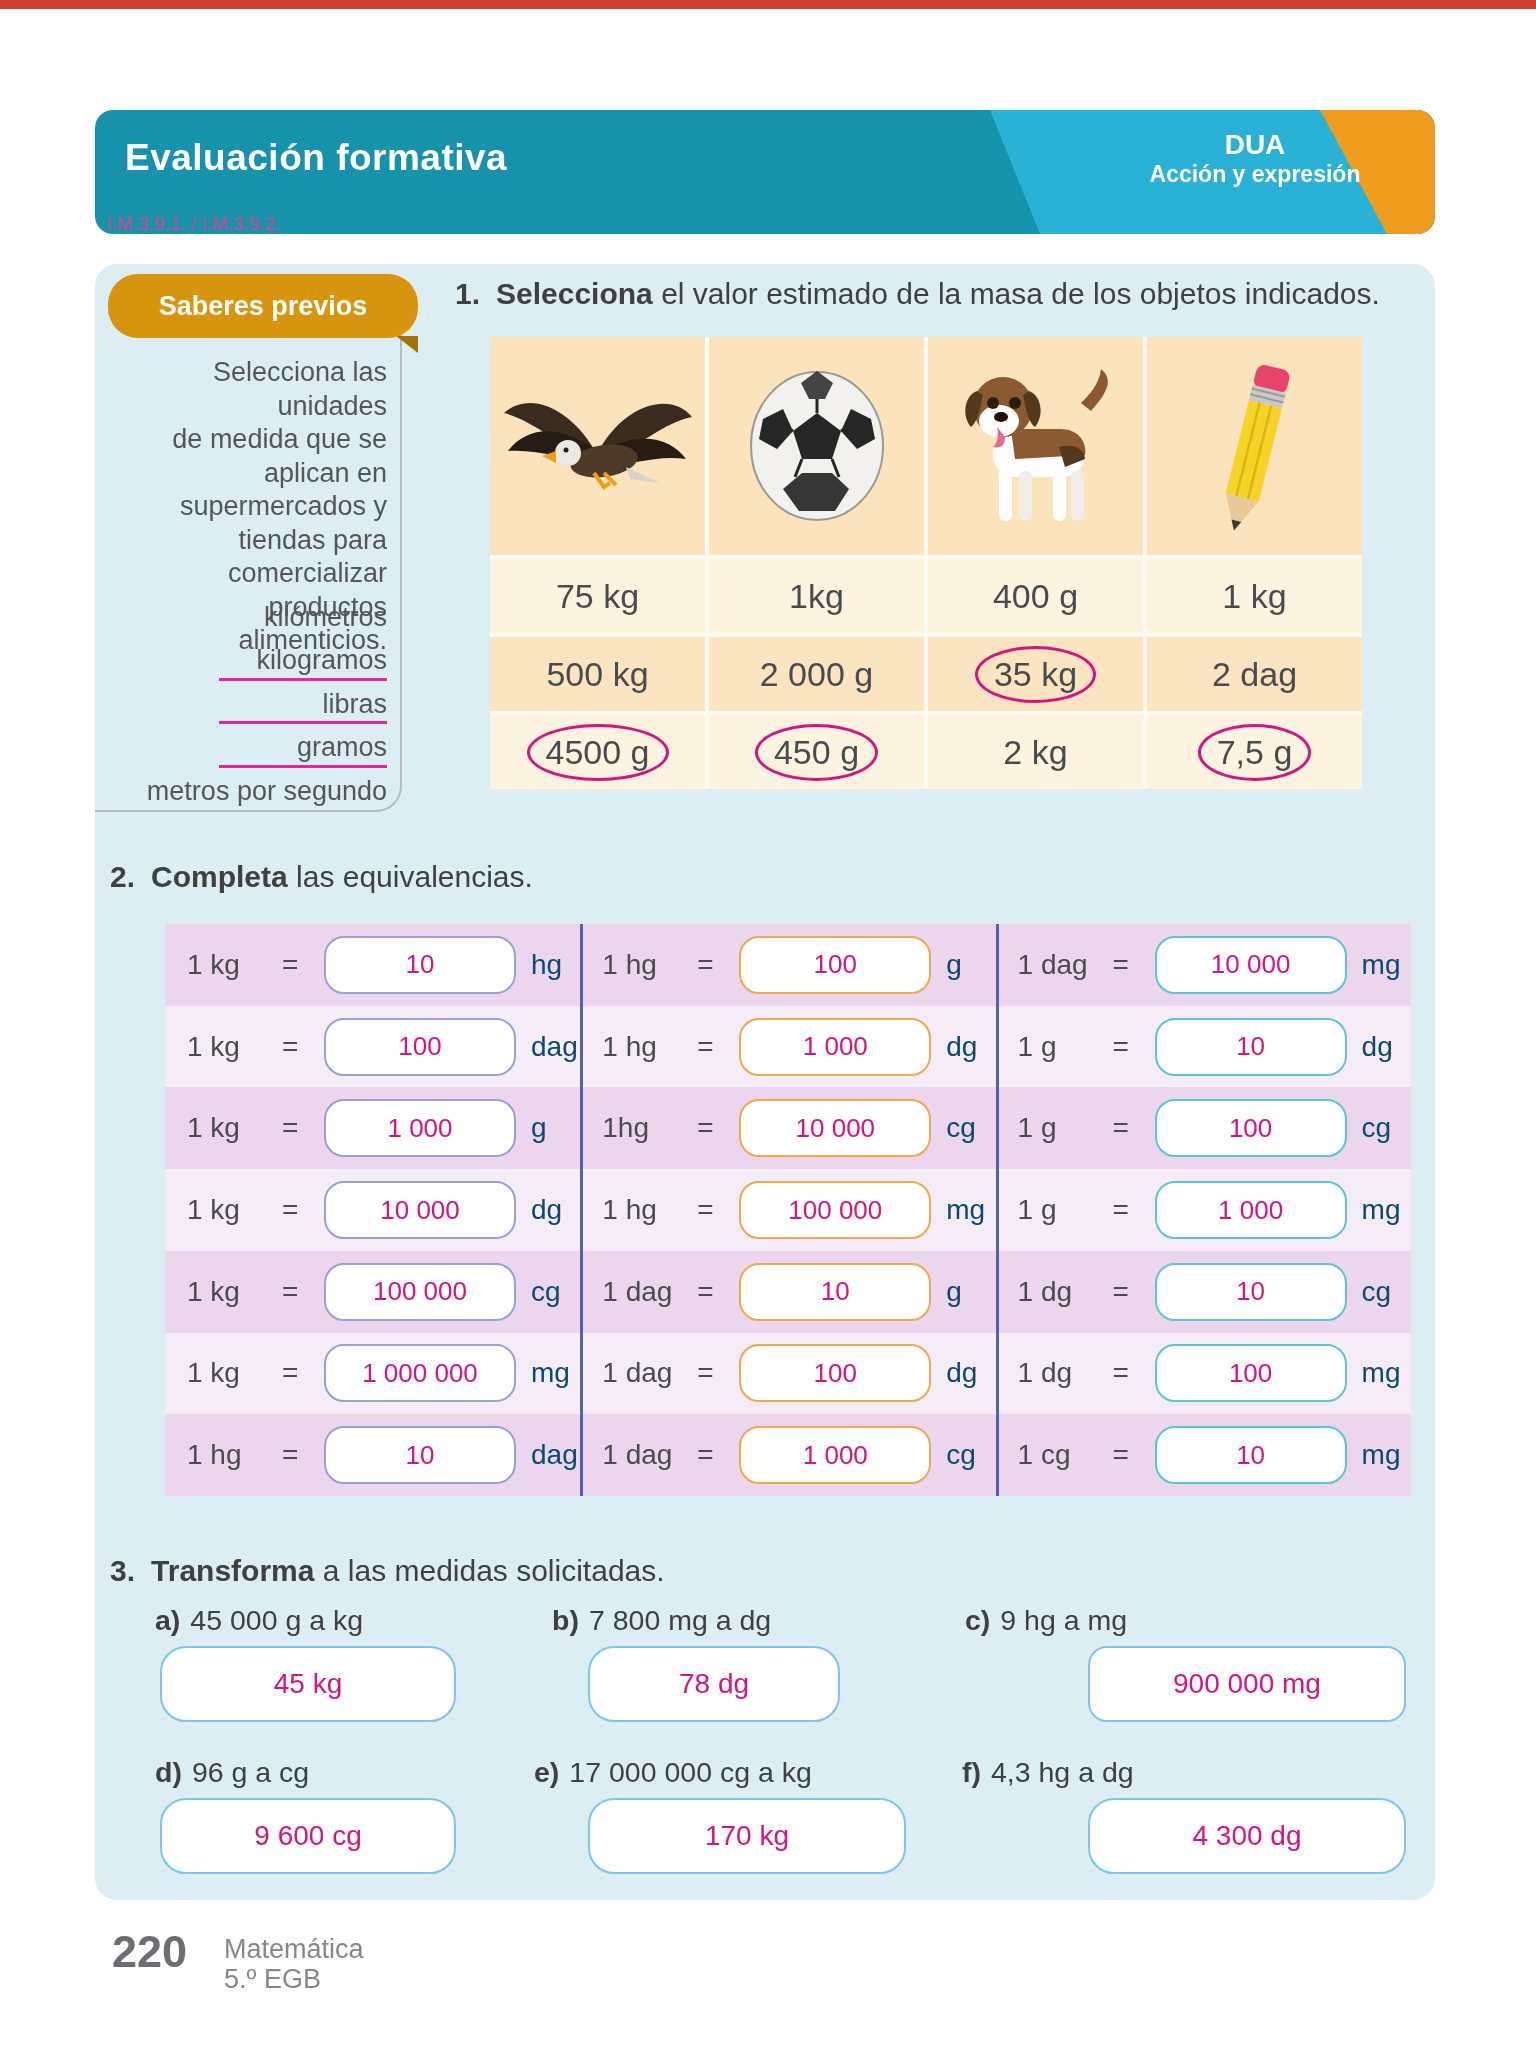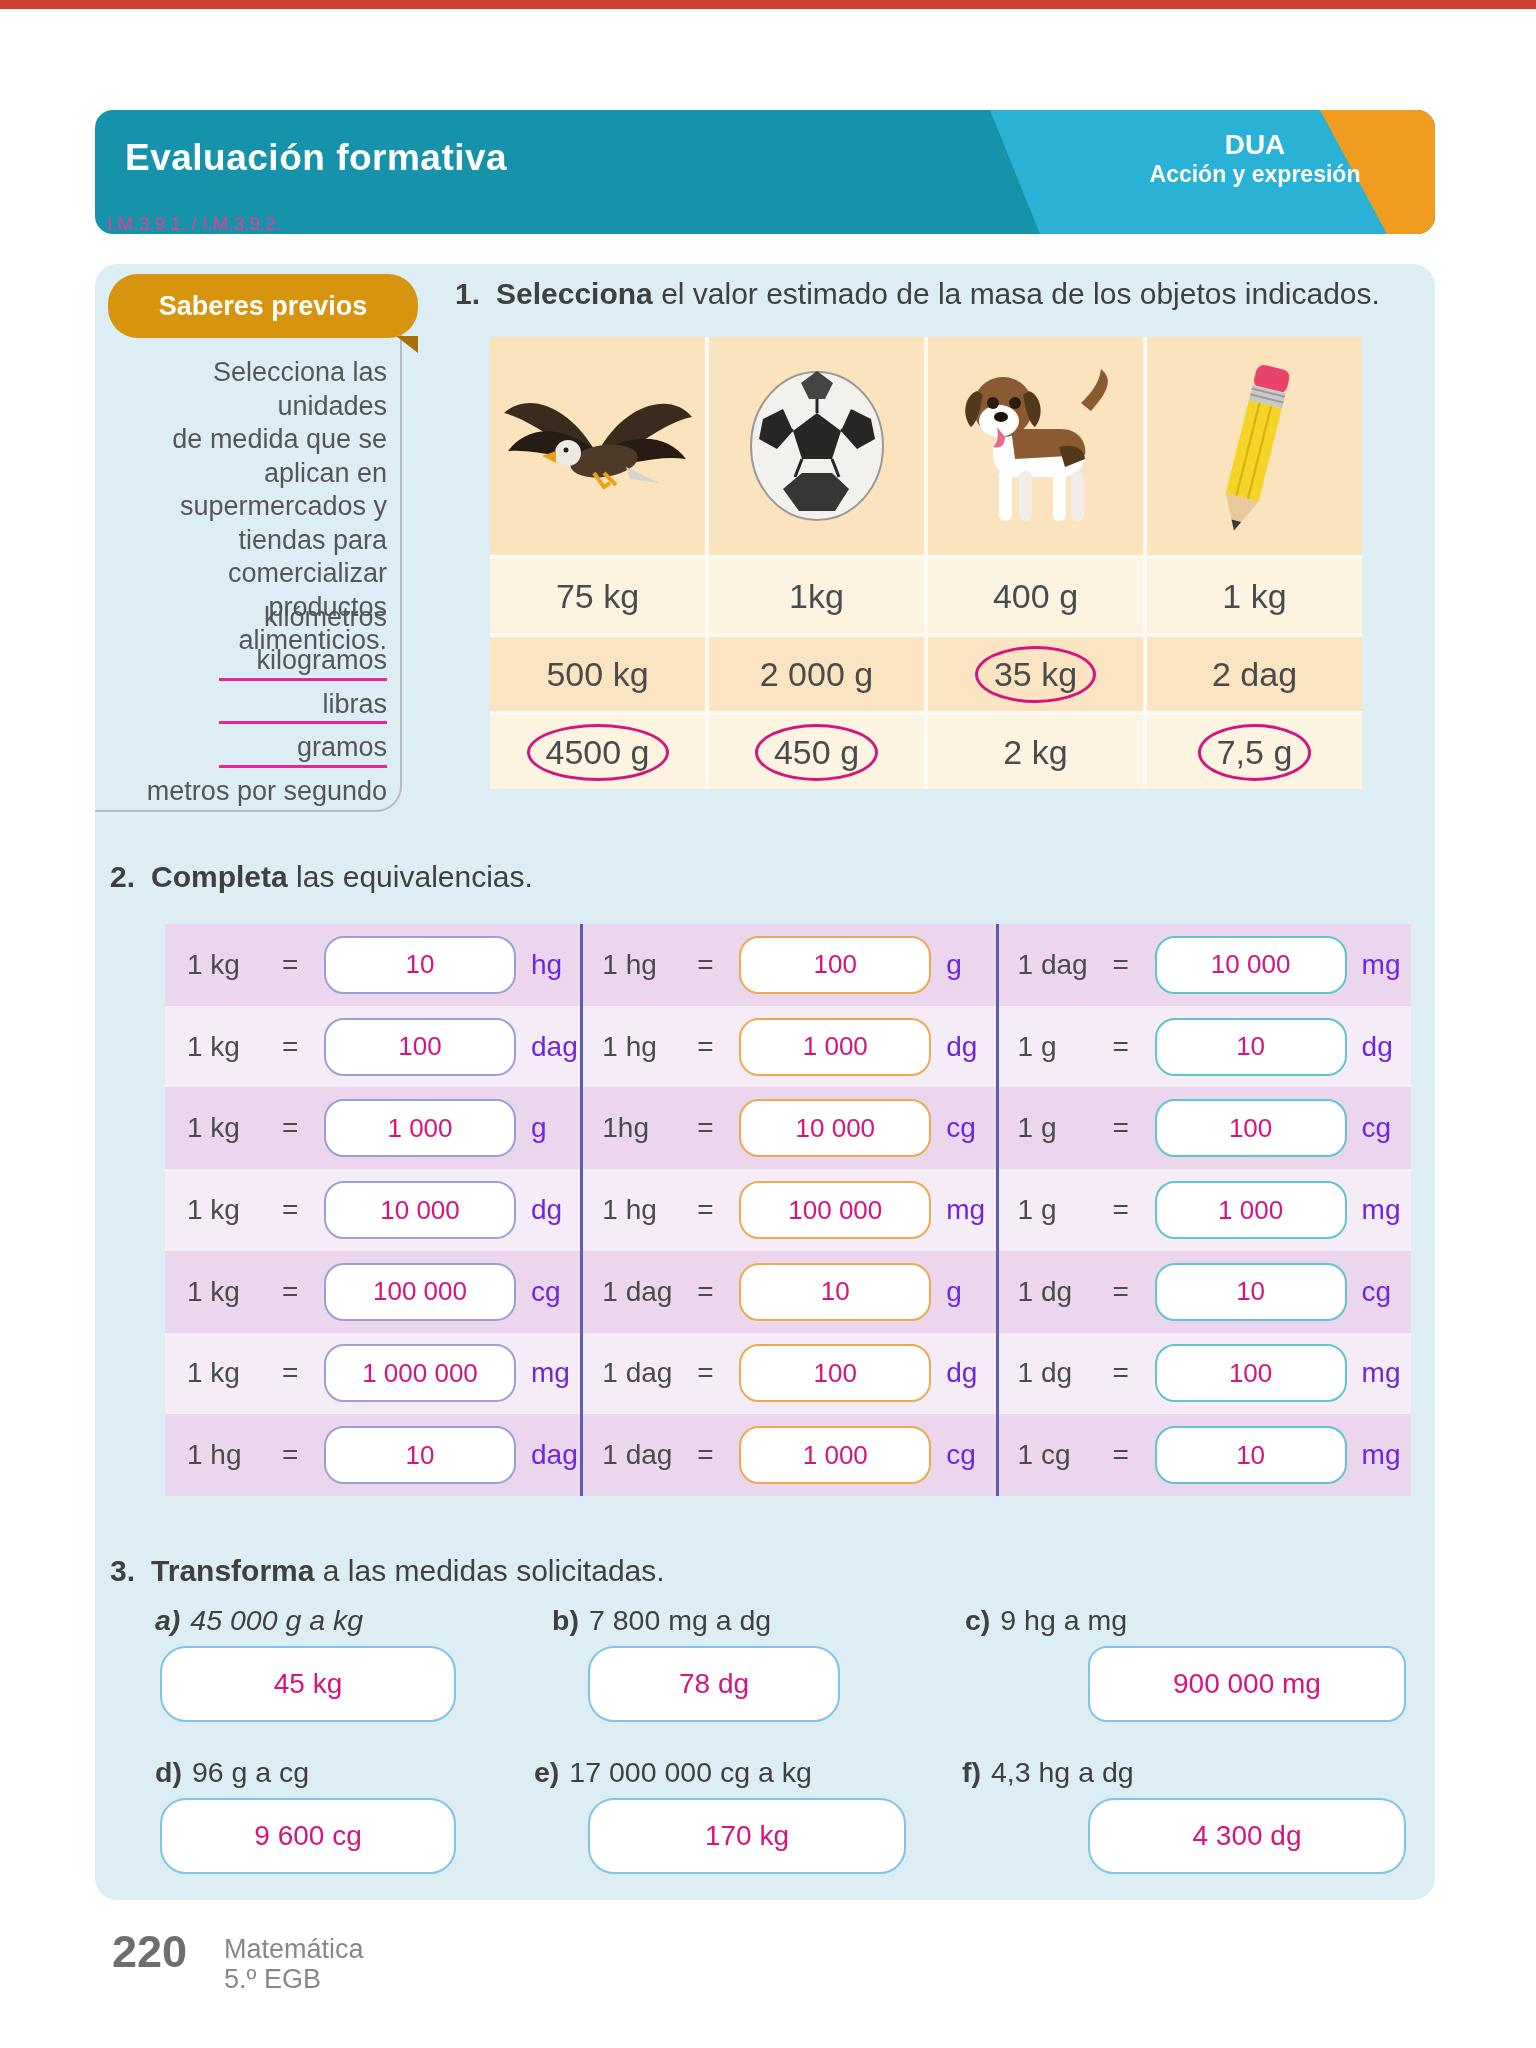--- a/index.html
+++ b/index.html
@@ -65,21 +65,21 @@
   .eq-table{position:absolute;left:70px;top:660px;width:1246px;height:572px;display:flex;}
   .eq-col{width:415.3px;display:flex;flex-direction:column;}
   .eq-row{flex:1;display:flex;align-items:center;padding-left:22px;box-sizing:border-box;}
   .eq-row.dark{background:#ebd6ee;}
   .eq-row.light{background:#f6ecf7;}
   .eq-label{width:95px;font-size:28px;color:#4a4b4d;}
   .eq-eq{width:42px;font-size:28px;color:#4a4b4d;}
   .eq-box{width:188px;height:54px;background:#fff;border:2.5px solid #9a9fd4;border-radius:20px;
           display:flex;align-items:center;justify-content:center;}
   .eq-ans{font-size:26px;color:#d4147f;}
-  .eq-unit{margin-left:15px;font-size:28px;color:#6d28d9;}
+  .eq-unit{margin-left:15px;font-size:28px;color:#0c4a6e;}
   .eq-divider{position:absolute;top:0;width:3px;height:572px;background:#5c5fa8;}
 
   
   .tr-prompt{position:absolute;font-size:28.5px;color:#3f4042;white-space:nowrap;}
   .tr-letter{font-weight:bold;margin-right:10px;}
   .tr-box{position:absolute;height:76px;background:#fff;border:2.5px solid #7fc4e8;border-radius:26px;
           display:flex;align-items:center;justify-content:center;box-sizing:border-box;}
   .tr-answer{font-size:28px;color:#d4147f;}
 
   
@@ -411,21 +411,21 @@
   </div>
         </div>
       </div>
 
     <div class="ex-head" style="left:15px;top:1290px;">
       <span class="ex-num">3.</span><span class="ex-verb">Transforma</span><span> a las medidas solicitadas.</span>
     </div>
 
     <div id="transform-items">
         <div>
-    <div class="tr-prompt" style="left: 60px; top: 1340px; font-style: italic;">
+    <div class="tr-prompt" style="left: 60px; top: 1340px;">
       <span class="tr-letter">a)</span><span>45 000 g a kg</span>
     </div>
     <div class="tr-box" style="left: 65px; top: 1382px; width: 296px;">
       <span class="tr-answer">45 kg</span>
     </div>
   </div>
         <div>
     <div class="tr-prompt" style="left: 457px; top: 1340px;">
       <span class="tr-letter">b)</span><span>7 800 mg a dg</span>
     </div>

